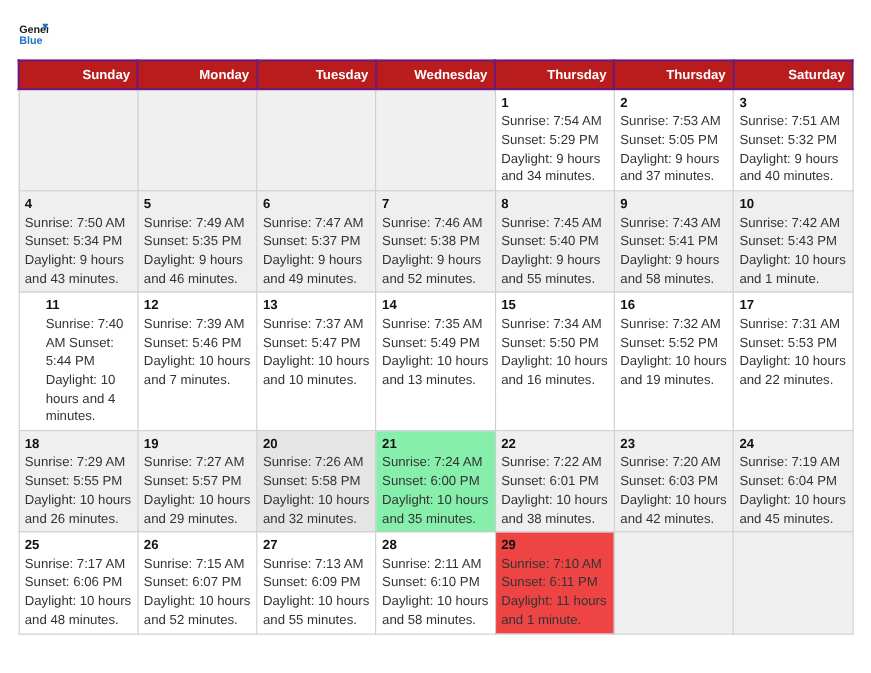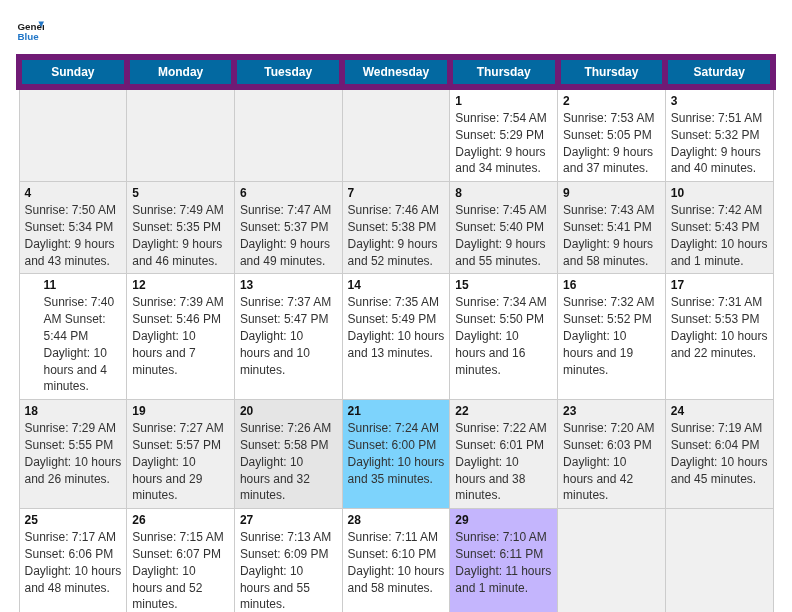--- a/index.html
+++ b/index.html
@@ -37,27 +37,27 @@
       font-size: 15px;
       font-weight: normal;
       color: #444;
     }
     .calendar {
       width: 100%;
       border-collapse: collapse;
       font-size: 11px;
     }
     .calendar thead tr th {
-      background: #0369a1;
+      background: #b91c1c;
       color: #fff;
-      text-align: center;
+      text-align: right;
       padding: 5px 6px;
       font-size: 12px;
       font-weight: bold;
-      border: 6px solid #701a75;
+      border: 2px solid #701a75;
     }
     .calendar tbody tr td {
       border: 1px solid #ccc;
       vertical-align: top;
       padding: 4px 5px;
       width: 108px;
       min-height: 80px;
       background: #fff;
     }
     .calendar tbody tr:nth-child(odd) td {
@@ -241,21 +241,21 @@
           <div class="day-info">Sunrise: 7:27 AM
 Sunset: 5:57 PM
 Daylight: 10 hours and 29 minutes.</div>
         </td>
         <td style="background: #e5e5e5;">
           <div class="day-number">20</div>
           <div class="day-info">Sunrise: 7:26 AM
 Sunset: 5:58 PM
 Daylight: 10 hours and 32 minutes.</div>
         </td>
-        <td style="background: #7dd3fc;">
+        <td style="background: #86efac;">
           <div class="day-number">21</div>
           <div class="day-info">Sunrise: 7:24 AM
 Sunset: 6:00 PM
 Daylight: 10 hours and 35 minutes.</div>
         </td>
         <td style="background: rgb(239, 239, 239);">
           <div class="day-number">22</div>
           <div class="day-info">Sunrise: 7:22 AM
 Sunset: 6:01 PM
 Daylight: 10 hours and 38 minutes.</div>
@@ -287,25 +287,25 @@
 Daylight: 10 hours and 52 minutes.</div>
         </td>
         <td style="background: rgb(255, 255, 255);">
           <div class="day-number">27</div>
           <div class="day-info">Sunrise: 7:13 AM
 Sunset: 6:09 PM
 Daylight: 10 hours and 55 minutes.</div>
         </td>
         <td style="background: rgb(255, 255, 255);">
           <div class="day-number">28</div>
-          <div class="day-info">Sunrise: 7:11 AM
+          <div class="day-info">Sunrise: 2:11 AM
 Sunset: 6:10 PM
 Daylight: 10 hours and 58 minutes.</div>
         </td>
-        <td style="background: #c4b5fd;">
+        <td style="background: #ef4444;">
           <div class="day-number">29</div>
           <div class="day-info">Sunrise: 7:10 AM
 Sunset: 6:11 PM
 Daylight: 11 hours and 1 minute.</div>
         </td>
         <td class="empty"></td>
         <td class="empty"></td>
       </tr>
     </tbody>
 </table>

